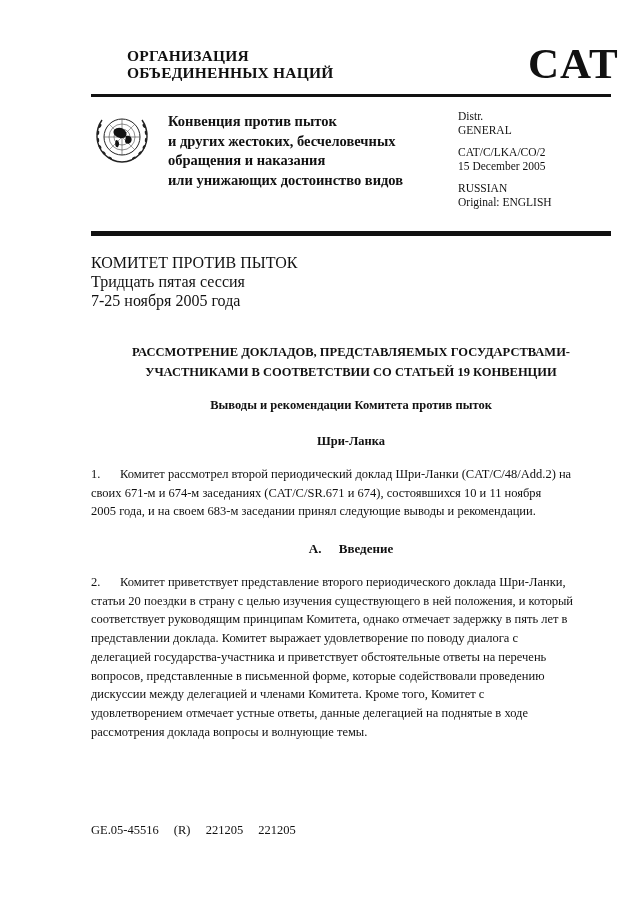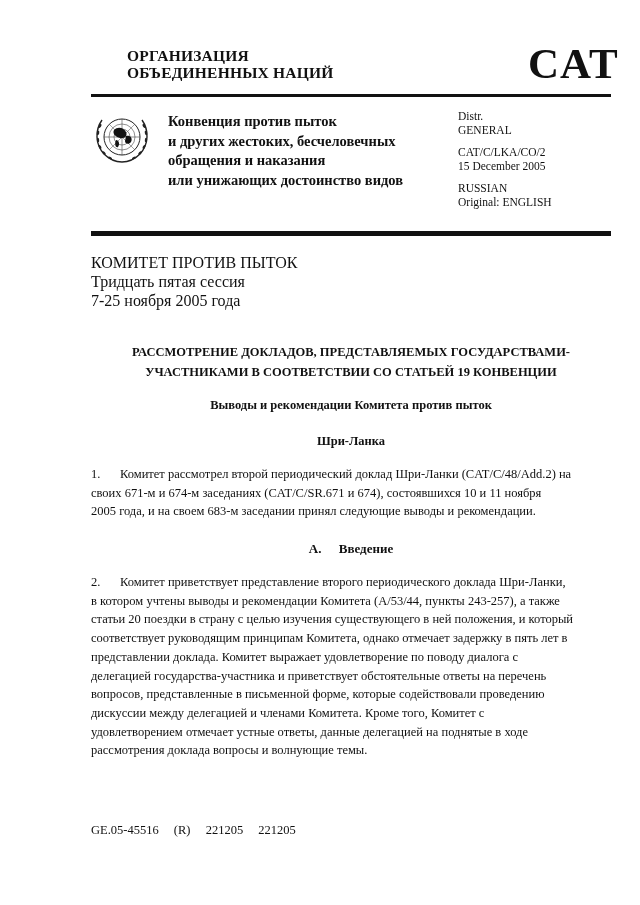--- a/index.html
+++ b/index.html
@@ -220,21 +220,20 @@
 <div class="abs para p1">
   <div class="line"><span class="num">1.</span><span>Комитет рассмотрел второй периодический доклад Шри-Ланки (CAT/C/48/Add.2) на</span></div>
   <div class="line">своих 671-м и 674-м заседаниях (CAT/C/SR.671 и 674), состоявшихся 10 и 11 ноября</div>
   <div class="line">2005 года, и на своем 683-м заседании принял следующие выводы и рекомендации.</div>
 </div>
 
 <div class="abs section-heading"><span class="letter">A.</span><span>Введение</span></div>
 
 <div class="abs para p2">
   <div class="line"><span class="num">2.</span><span>Комитет приветствует представление второго периодического доклада Шри-Ланки,</span></div>
-  <div class="line">в котором учтены выводы и рекомендации Комитета (A/53/44, пункты 243-257), а также</div>
   <div class="line">статьи 20 поездки в страну с целью изучения существующего в ней положения, и который</div>
   <div class="line">соответствует руководящим принципам Комитета, однако отмечает задержку в пять лет в</div>
   <div class="line">представлении доклада.  Комитет выражает удовлетворение по поводу диалога с</div>
   <div class="line">делегацией государства-участника и приветствует обстоятельные ответы на перечень</div>
   <div class="line">вопросов, представленные в письменной форме, которые содействовали проведению</div>
   <div class="line">дискуссии между делегацией и членами Комитета.  Кроме того, Комитет с</div>
   <div class="line">удовлетворением отмечает устные ответы, данные делегацией на поднятые в ходе</div>
   <div class="line">рассмотрения доклада вопросы и волнующие темы.</div>
 </div>
 

